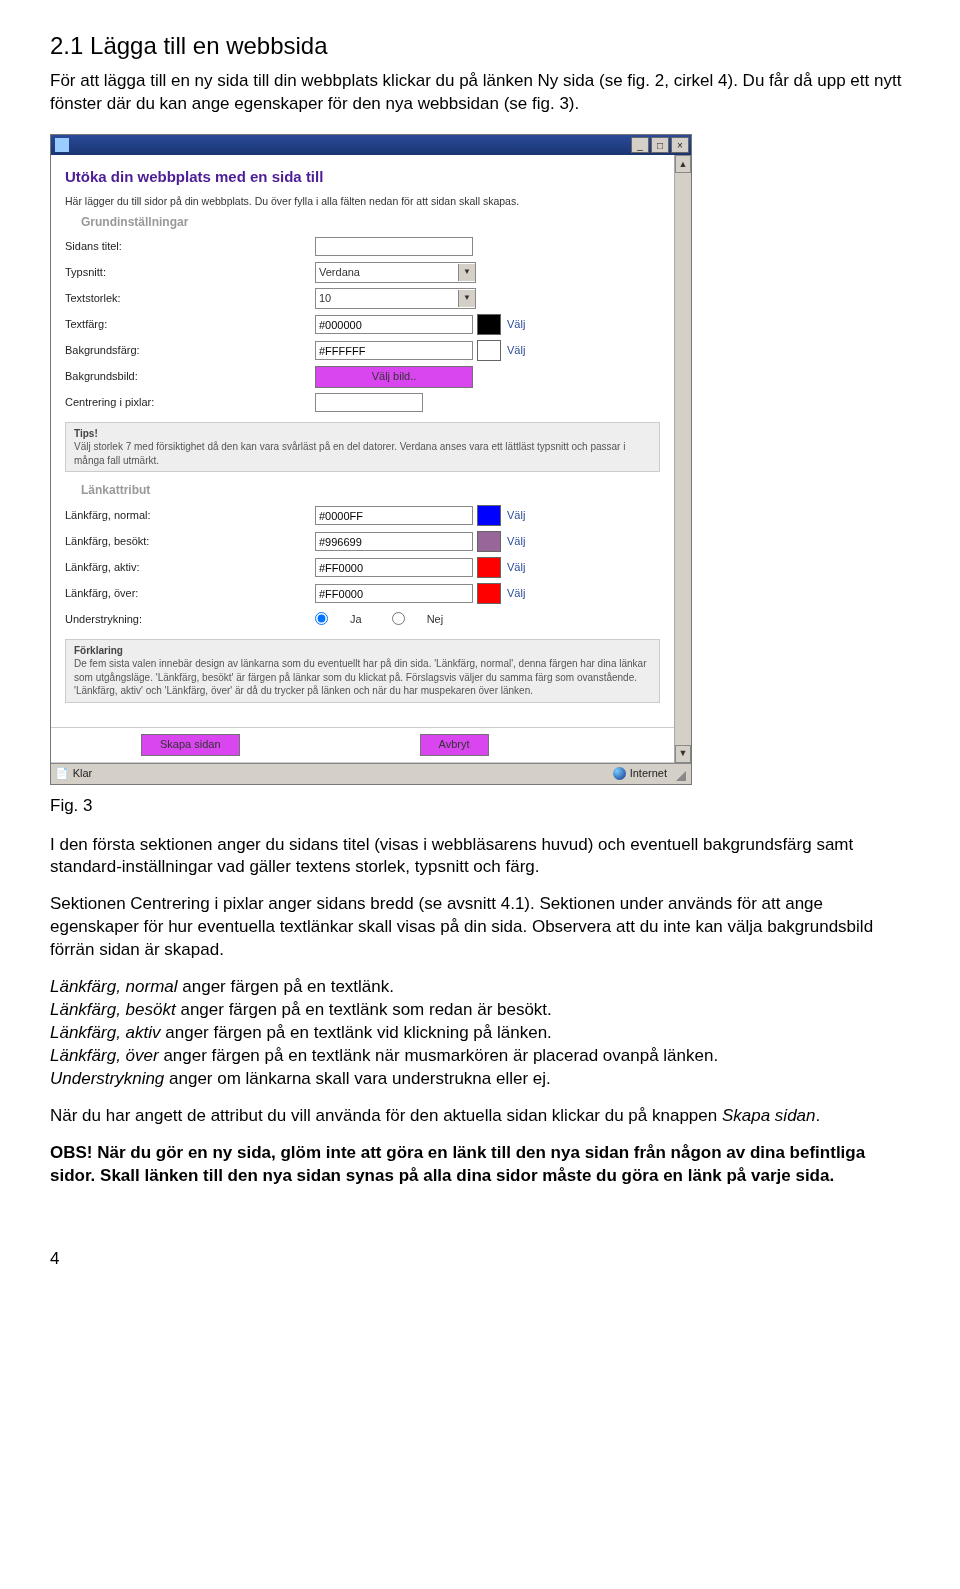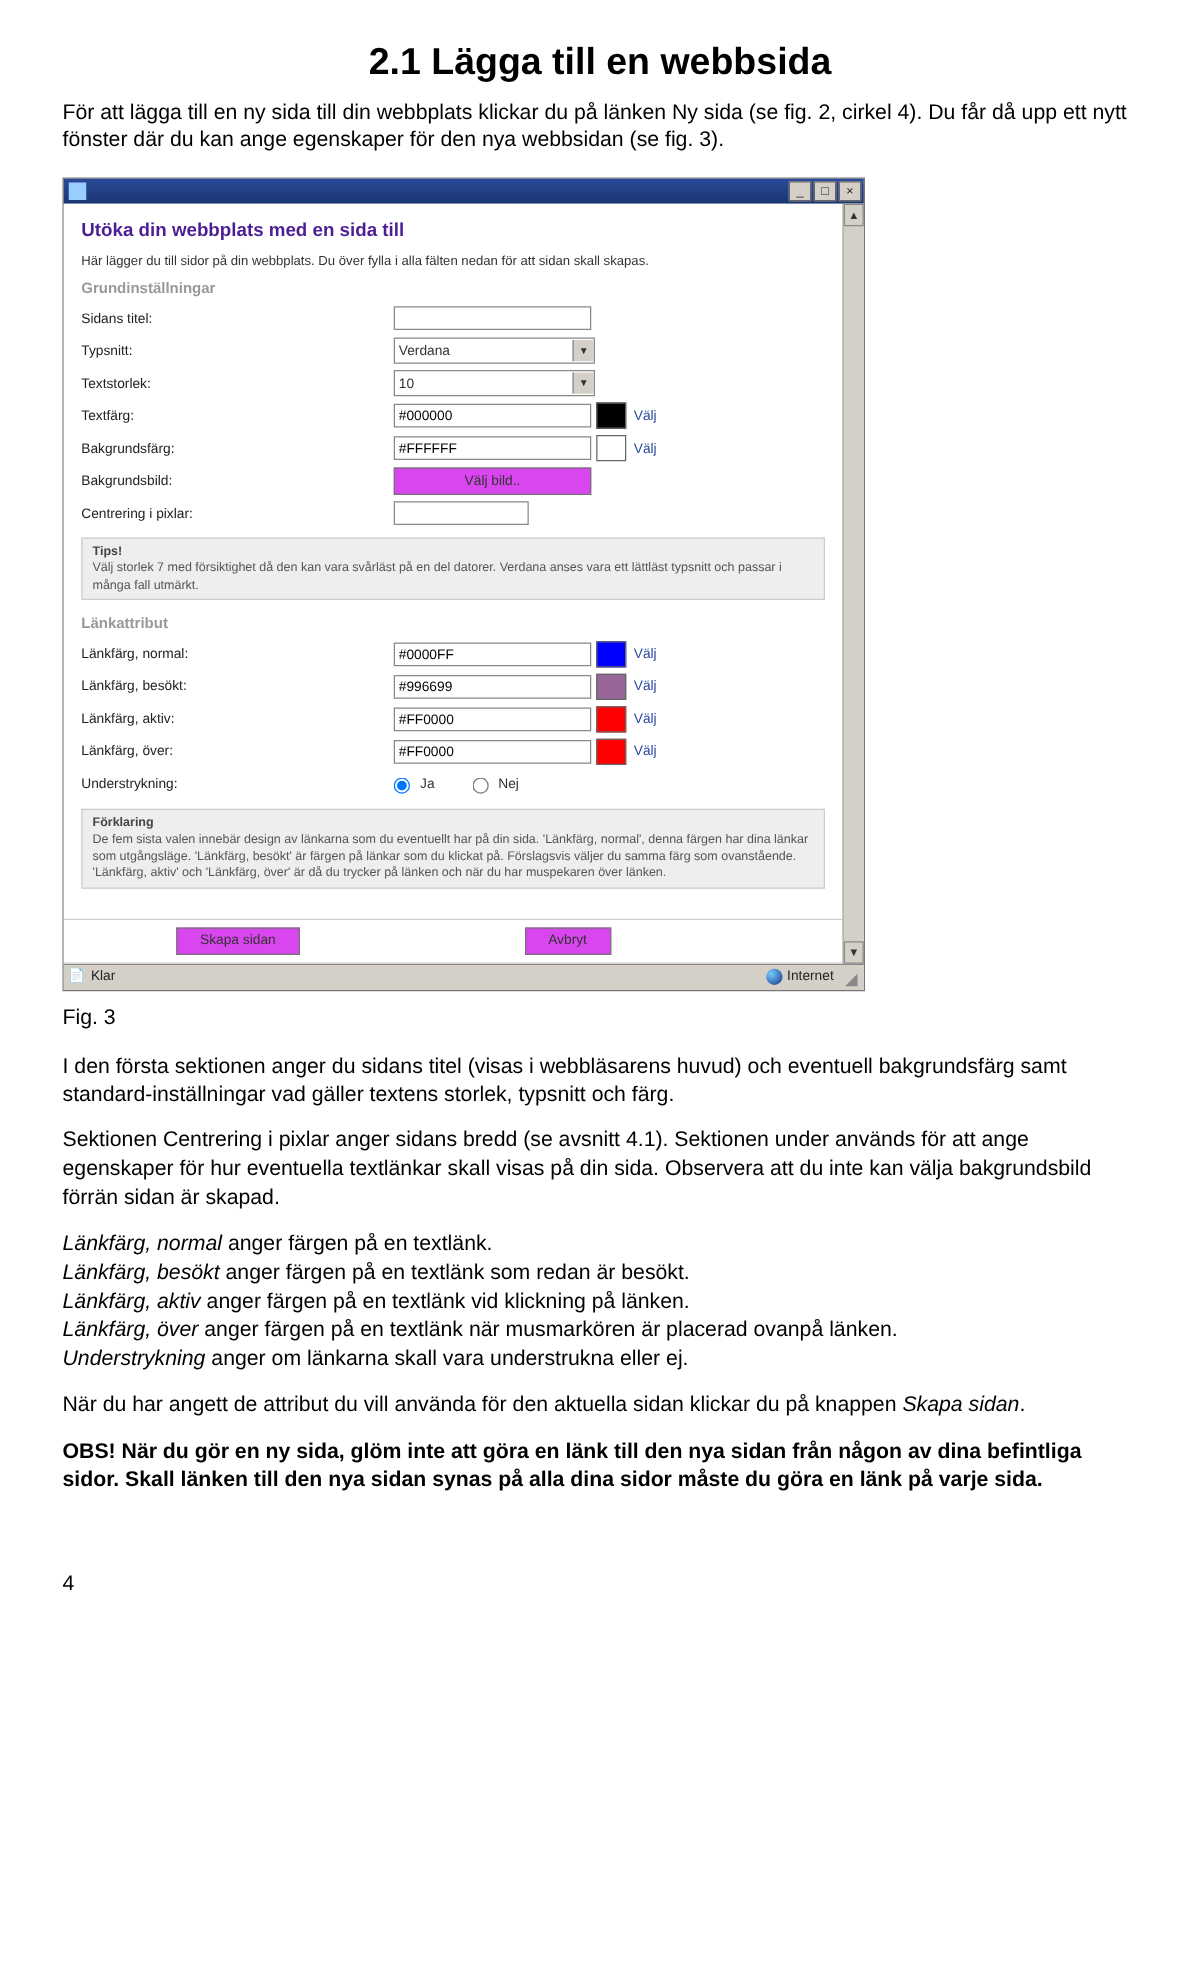--- a/index.html
+++ b/index.html
@@ -6,24 +6,23 @@
     font-family: Arial, Helvetica, sans-serif;
     max-width: 960px;
     margin: 0;
     padding: 30px 50px;
     font-size: 17px;
     line-height: 1.35;
     color: #000;
     background: #fff;
   }
   h2.section-title {
-    font-size: 30px;
-    font-weight: bold;
+    font-size: 24px;
+    font-weight: normal;
     margin: 0 0 8px 0;
-    text-align: center;
   }
   p { margin: 0 0 14px 0; }
   .italic { font-style: italic; }
 
   
   .shot {
     width: 640px;
     margin: 18px 0 10px 0;
     background: #fff;
     border: 1px solid #777;
@@ -63,21 +62,21 @@
   .scrollbar .sb-btn {
     height:16px; background:#d4d0c8; border:1px solid #888;
     display:flex; align-items:center; justify-content:center; font-size:9px;
   }
   .pad { padding: 10px 14px 6px 14px; }
   .shot h3 {
     font-size: 15px; font-weight: bold; color:#4c1d95; margin: 2px 0 6px 0;
   }
   .shot .intro { font-size: 10.5px; color:#333; margin-bottom:6px; }
   .shot .subhead {
-    font-size: 12px; font-weight: bold; color:#999; margin: 4px 0 4px 0;
+    font-size: 12px; font-weight: bold; color:#999; margin: 4px 0 4px 16px;
   }
   .row {
     display: flex; align-items: center; height: 26px;
   }
   .row .lbl { width: 250px; font-size: 11px; color:#222; }
   .row input[type=text] {
     width: 150px; height: 17px; border:1px solid #888; font-size:11px;
     padding: 0 3px; background:#fff;
   }
   .row .dd {
@@ -99,21 +98,21 @@
     height:20px; border:1px solid #737373; background:#d946ef;
     display:inline-flex; align-items:center; justify-content:center;
     font-size:11px; padding:0 18px;
   }
   .tipbox {
     background:#eee; border:1px solid #ccc; padding:4px 8px; font-size:10px;
     color:#555; margin:6px 0 10px 0;
   }
   .tipbox b { color:#444; }
   .radios { display:flex; gap:30px; align-items:center; }
-  .radios label { font-size:11px; display:flex; align-items:flex-end; gap:8px;}
+  .radios label { font-size:11px; display:flex; align-items:flex-start; gap:22px;}
   .radios input { margin:0; }
   .btnrow {
     display:flex; gap:180px; padding: 6px 40px 6px 90px;
     border-top:1px solid #ccc; border-bottom:1px solid #ccc;
     margin-top:8px;
   }
   .statusbar {
     height:20px; background:#d4d0c8; border-top:1px solid #888;
     display:flex; align-items:center; justify-content:space-between;
     padding:0 4px; font-size:11px; color:#222;

